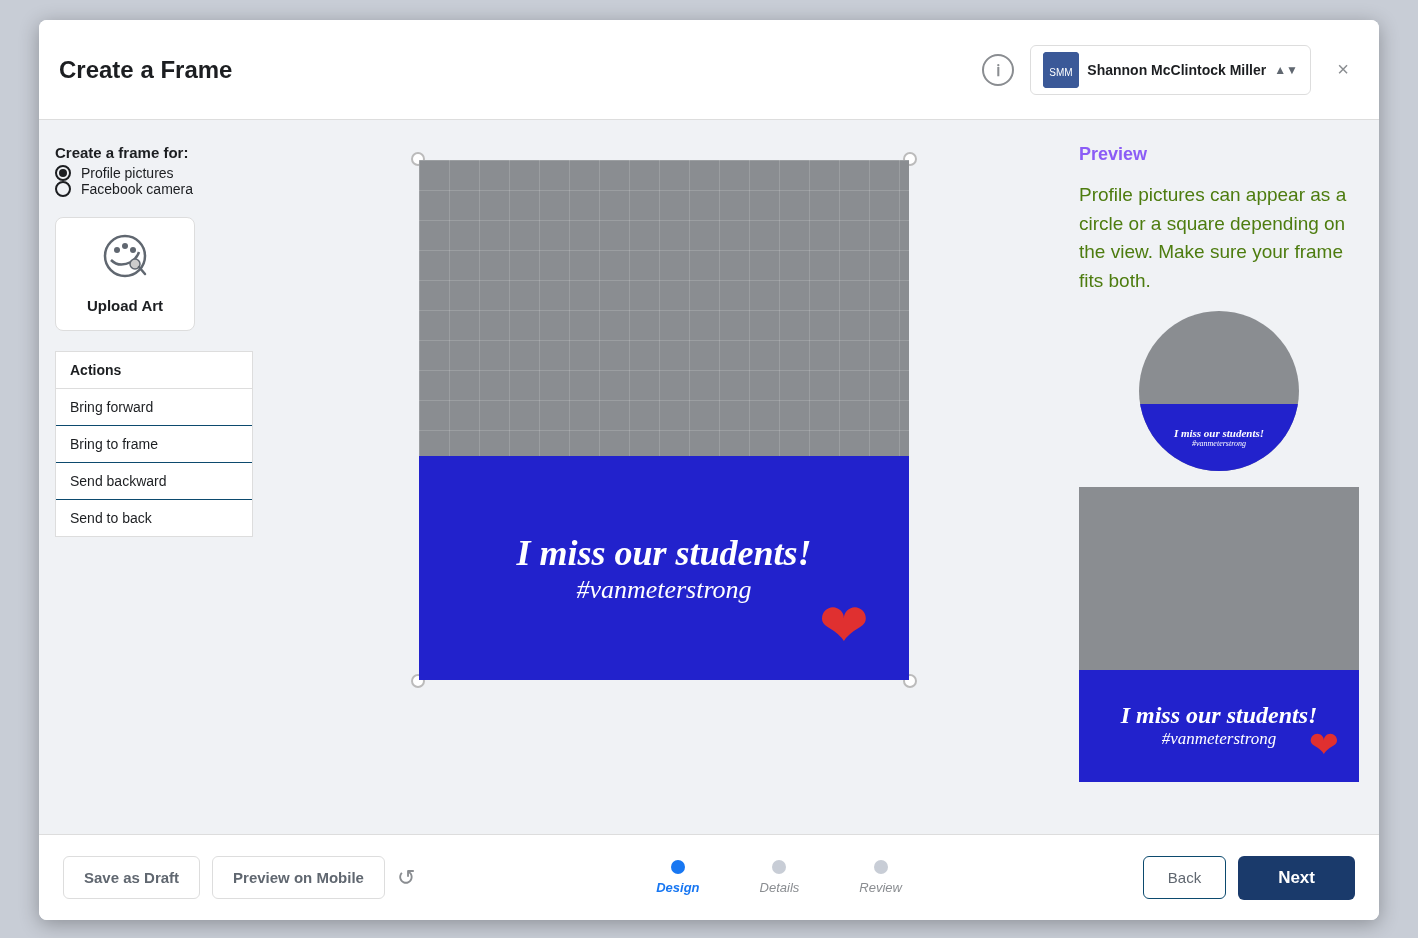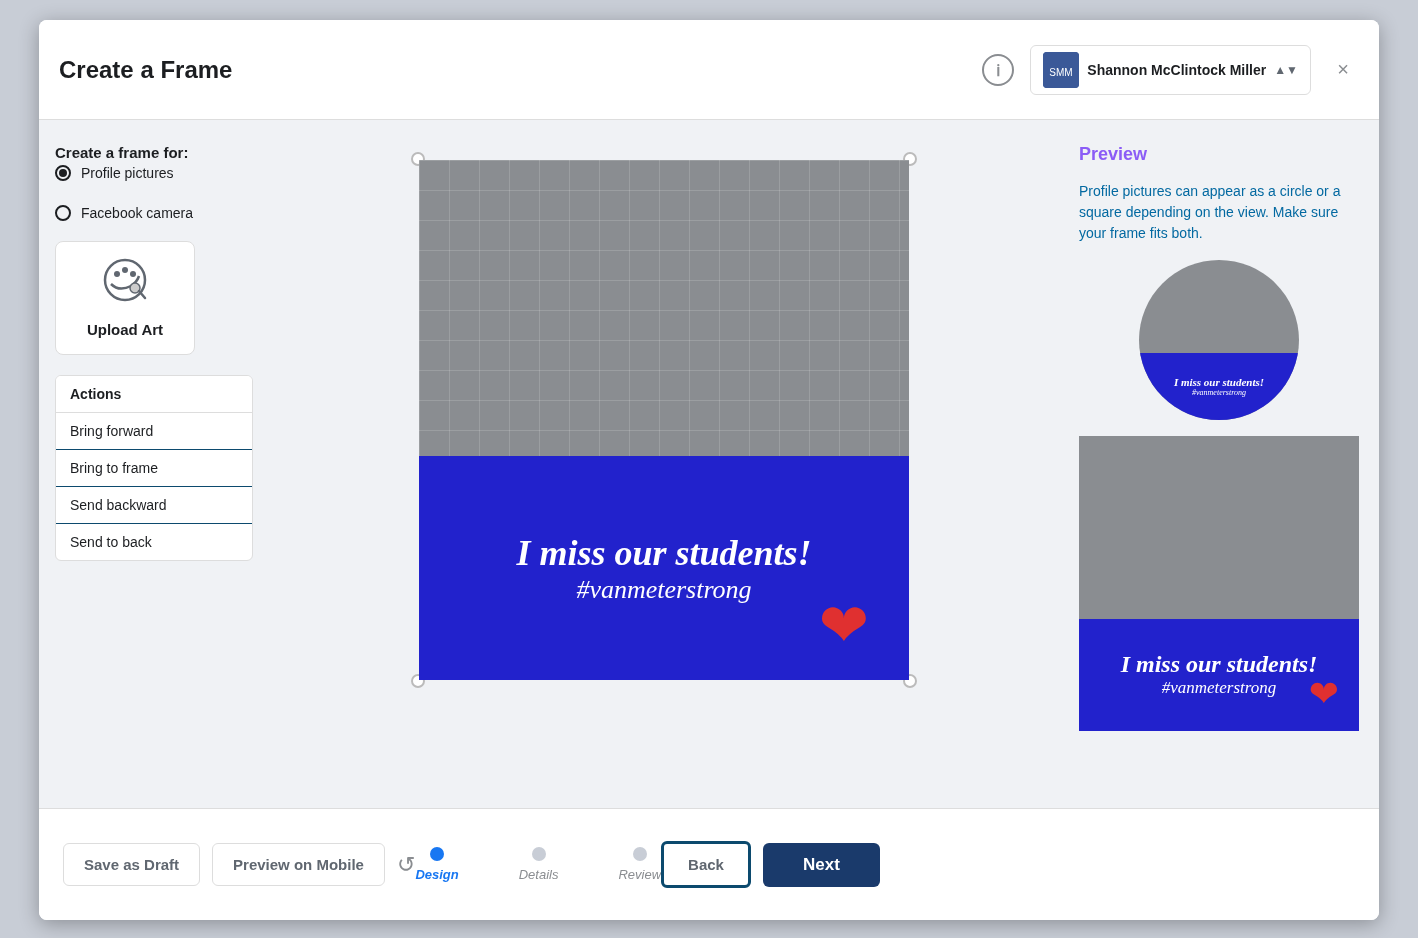--- a/index.html
+++ b/index.html
@@ -111,21 +111,21 @@
       gap: 20px;
     }
     .frame-for-label {
       font-size: 15px;
       font-weight: 600;
       color: #1c1e21;
     }
     .radio-group {
       display: flex;
       flex-direction: column;
-      gap: 24px;
+      gap: 0;
       margin-top: 4px;
     }
     .radio-item {
       display: flex;
       align-items: center;
       gap: 10px;
       cursor: pointer;
     }
     .radio-dot {
       width: 16px;
@@ -166,21 +166,21 @@
       color: #606770;
     }
     .upload-art-label {
       font-size: 15px;
       font-weight: bold;
       color: #1c1e21;
     }
     .actions-card {
       background: #fff;
       border: 1px solid #ddd;
-      border-radius: 6px;
+      border-radius: 0;
       overflow: hidden;
     }
     .actions-header {
       background: #fff;
       padding: 10px 14px;
       font-size: 14px;
       font-weight: bold;
       color: #1c1e21;
       border-bottom: 1px solid #ddd;
     }
@@ -281,22 +281,22 @@
       display: flex;
       flex-direction: column;
       gap: 16px;
     }
     .preview-title {
       font-size: 18px;
       font-weight: bold;
       color: #8b5cf6;
     }
     .preview-desc {
-      font-size: 14px;
-      color: #0369a1;
+      font-size: 19px;
+      color: #4d7c0f;
       line-height: 1.5;
     }
     
     .preview-circle-container {
       display: flex;
       justify-content: center;
     }
     .preview-circle {
       width: 160px;
       height: 160px;
@@ -378,23 +378,24 @@
     .preview-square-heart {
       position: absolute;
       bottom: 16px;
       right: 20px;
       font-size: 36px;
     }
     
     .modal-footer {
       background: #fff;
       border-top: 1px solid #ddd;
-      height: 112px;
-      display: flex;
-      align-items: center;
+      height: 86px;
+      display: flex;
+      align-items: center;
+      justify-content: space-between;
       padding: 0 24px;
       flex-shrink: 0;
     }
     .footer-left {
       display: flex;
       align-items: center;
       gap: 12px;
     }
     .footer-btn-outline {
       border: 1px solid #ddd;
@@ -438,26 +439,26 @@
     .step-label.active {
       color: #1877f2;
       font-weight: 600;
     }
     .footer-right {
       display: flex;
       align-items: center;
       gap: 12px;
     }
     .back-btn {
-      border: 3px solid #0c4a6e;
+      border: 1px solid #0c4a6e;
       background: #fff;
       border-radius: 6px;
       padding: 12px 24px;
       font-size: 15px;
-      font-weight: 700;
+      font-weight: 400;
       color: #606770;
       cursor: pointer;
     }
     .next-btn {
       background: #1a3a6b;
       color: #fff;
       border: none;
       border-radius: 6px;
       padding: 12px 40px;
       font-size: 17px;

